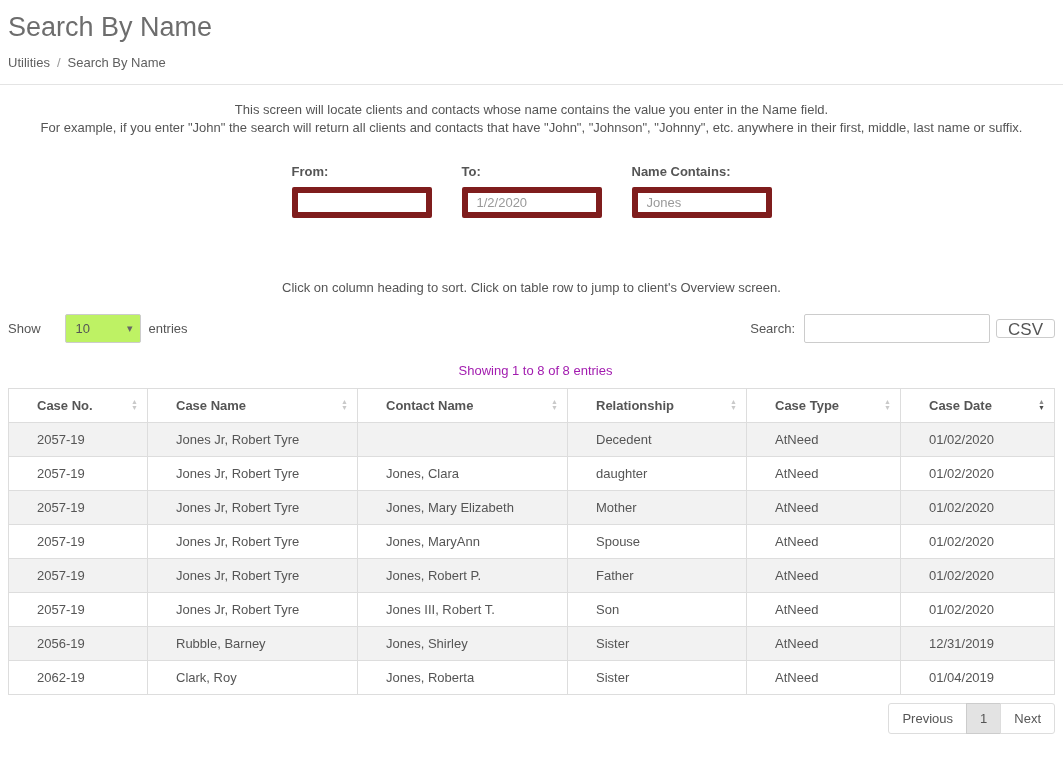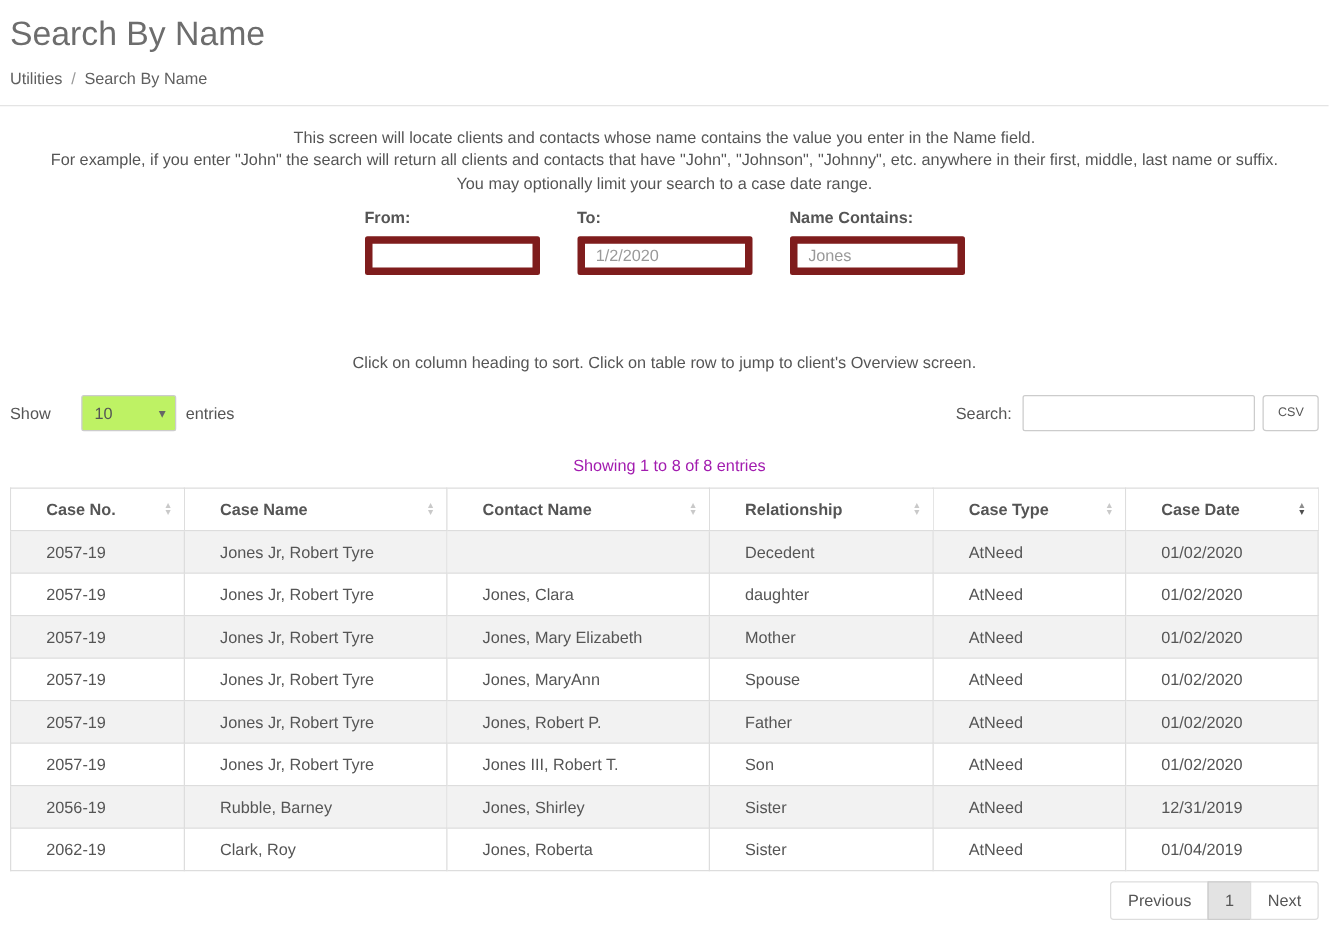--- a/index.html
+++ b/index.html
@@ -19,21 +19,21 @@
   }
   .breadcrumb { padding: 12px 8px 0 8px; font-size: 13px; color: #5f5f5f; }
   .breadcrumb .sep { color: #999; padding: 0 7px; }
   .breadcrumb .crumb-link { cursor: pointer; }
 
   hr.divider { border: none; border-top: 1px solid #e4e4e4; margin: 14px 0 0 0; }
 
   .intro { margin-top: 16px; text-align: center; line-height: 1.42; color: #555; }
 
   .search-form {
-    margin-top: 10px;
+    margin-top: 26px;
     display: flex; justify-content: center; gap: 30px;
   }
   .form-group label {
     display: block; font-weight: bold; color: #555; margin-bottom: 8px; font-size: 13px;
   }
   .form-group input {
     width: 140px; height: 31px;
     border: 6px solid #7f1d1d; border-radius: 2px;
     padding: 0 9px; font-size: 13px; color: #999;
     font-family: "Liberation Sans", sans-serif;
@@ -65,23 +65,23 @@
     font-size: 11px; color: #666; pointer-events: none;
   }
   .lc-right .search-label { margin-right: 9px; }
   .lc-right input.search-box {
     width: 186px; height: 29px;
     border: 1px solid #ccc; border-radius: 2px;
     padding: 0 8px; font-size: 13px; color: #555;
     font-family: "Liberation Sans", sans-serif; outline: none;
   }
   .csv-btn {
-    margin-left: 6px; height: 29px; padding: 0 11px;
+    margin-left: 6px; height: 19px; padding: 0 11px;
     border: 1px solid #ccc; border-radius: 3px;
-    background: #fff; color: #555; font-size: 10px;
+    background: #fff; color: #555; font-size: 17px;
     font-family: "Liberation Sans", sans-serif; cursor: pointer;
   }
 
   .info-text { margin-top: 20px; padding-left: 8px; color: #a21caf; text-align: center; }
 
   table.results {
     margin: 10px 8px 0 8px;
     width: 1047px;
     border-collapse: collapse;
     table-layout: fixed;
@@ -142,21 +142,20 @@
 
 <div class="breadcrumb">
   <span class="crumb-link">Utilities</span><span class="sep">/</span><span>Search By Name</span>
 </div>
 
 <hr class="divider">
 
 <div class="intro">
   <div>This screen will locate clients and contacts whose name contains the value you enter in the Name field.</div>
   <div>For example, if you enter "John" the search will return all clients and contacts that have "John", "Johnson", "Johnny", etc. anywhere in their first, middle, last name or suffix.</div>
-  <div>You may optionally limit your search to a case date range.</div>
 </div>
 
 <div class="search-form">
   <div class="form-group">
     <label>From:</label>
     <input type="text" value="" style="">
   </div>
   <div class="form-group">
     <label>To:</label>
     <input type="text" value="1/2/2020" style="">

